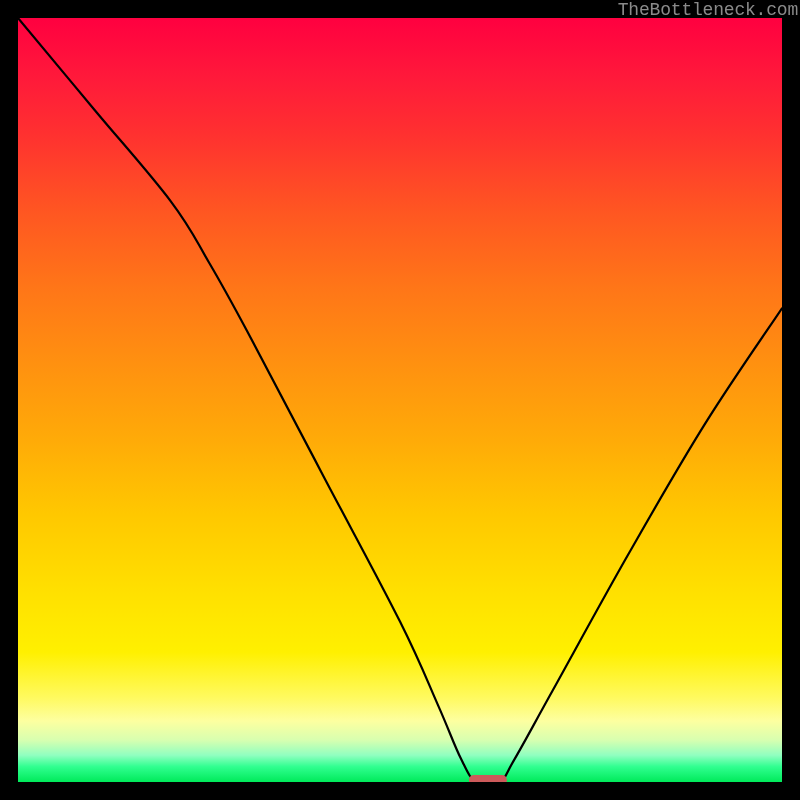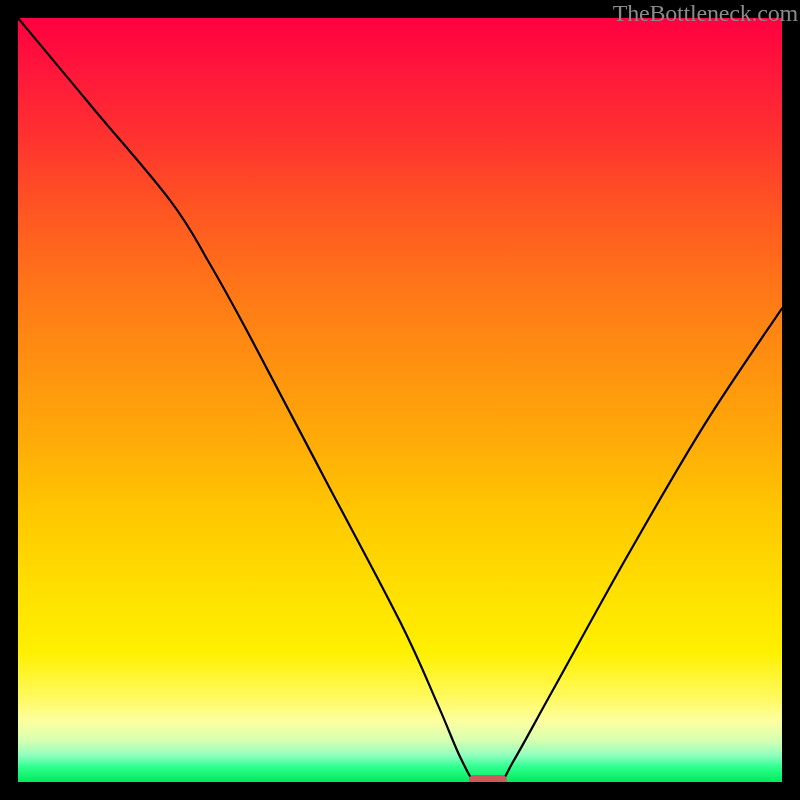--- a/index.html
+++ b/index.html
@@ -38,22 +38,22 @@
       #90ffc0 96.5%,
       #30ff90 98%,
       #00ea5a 100%
     );
     overflow: hidden;
   }
   .watermark {
     position: absolute;
     top: 0px;
     right: 2px;
-    font-family: Liberation Serif, serif;
-    font-size: 24px;
+    font-family: Liberation Mono, monospace;
+    font-size: 18px;
     font-weight: 500;
     color: #8a8a8a;
     letter-spacing: -0.2px;
   }
   svg.curve {
     position: absolute;
     left: 0;
     top: 0;
     width: 764px;
     height: 764px;

